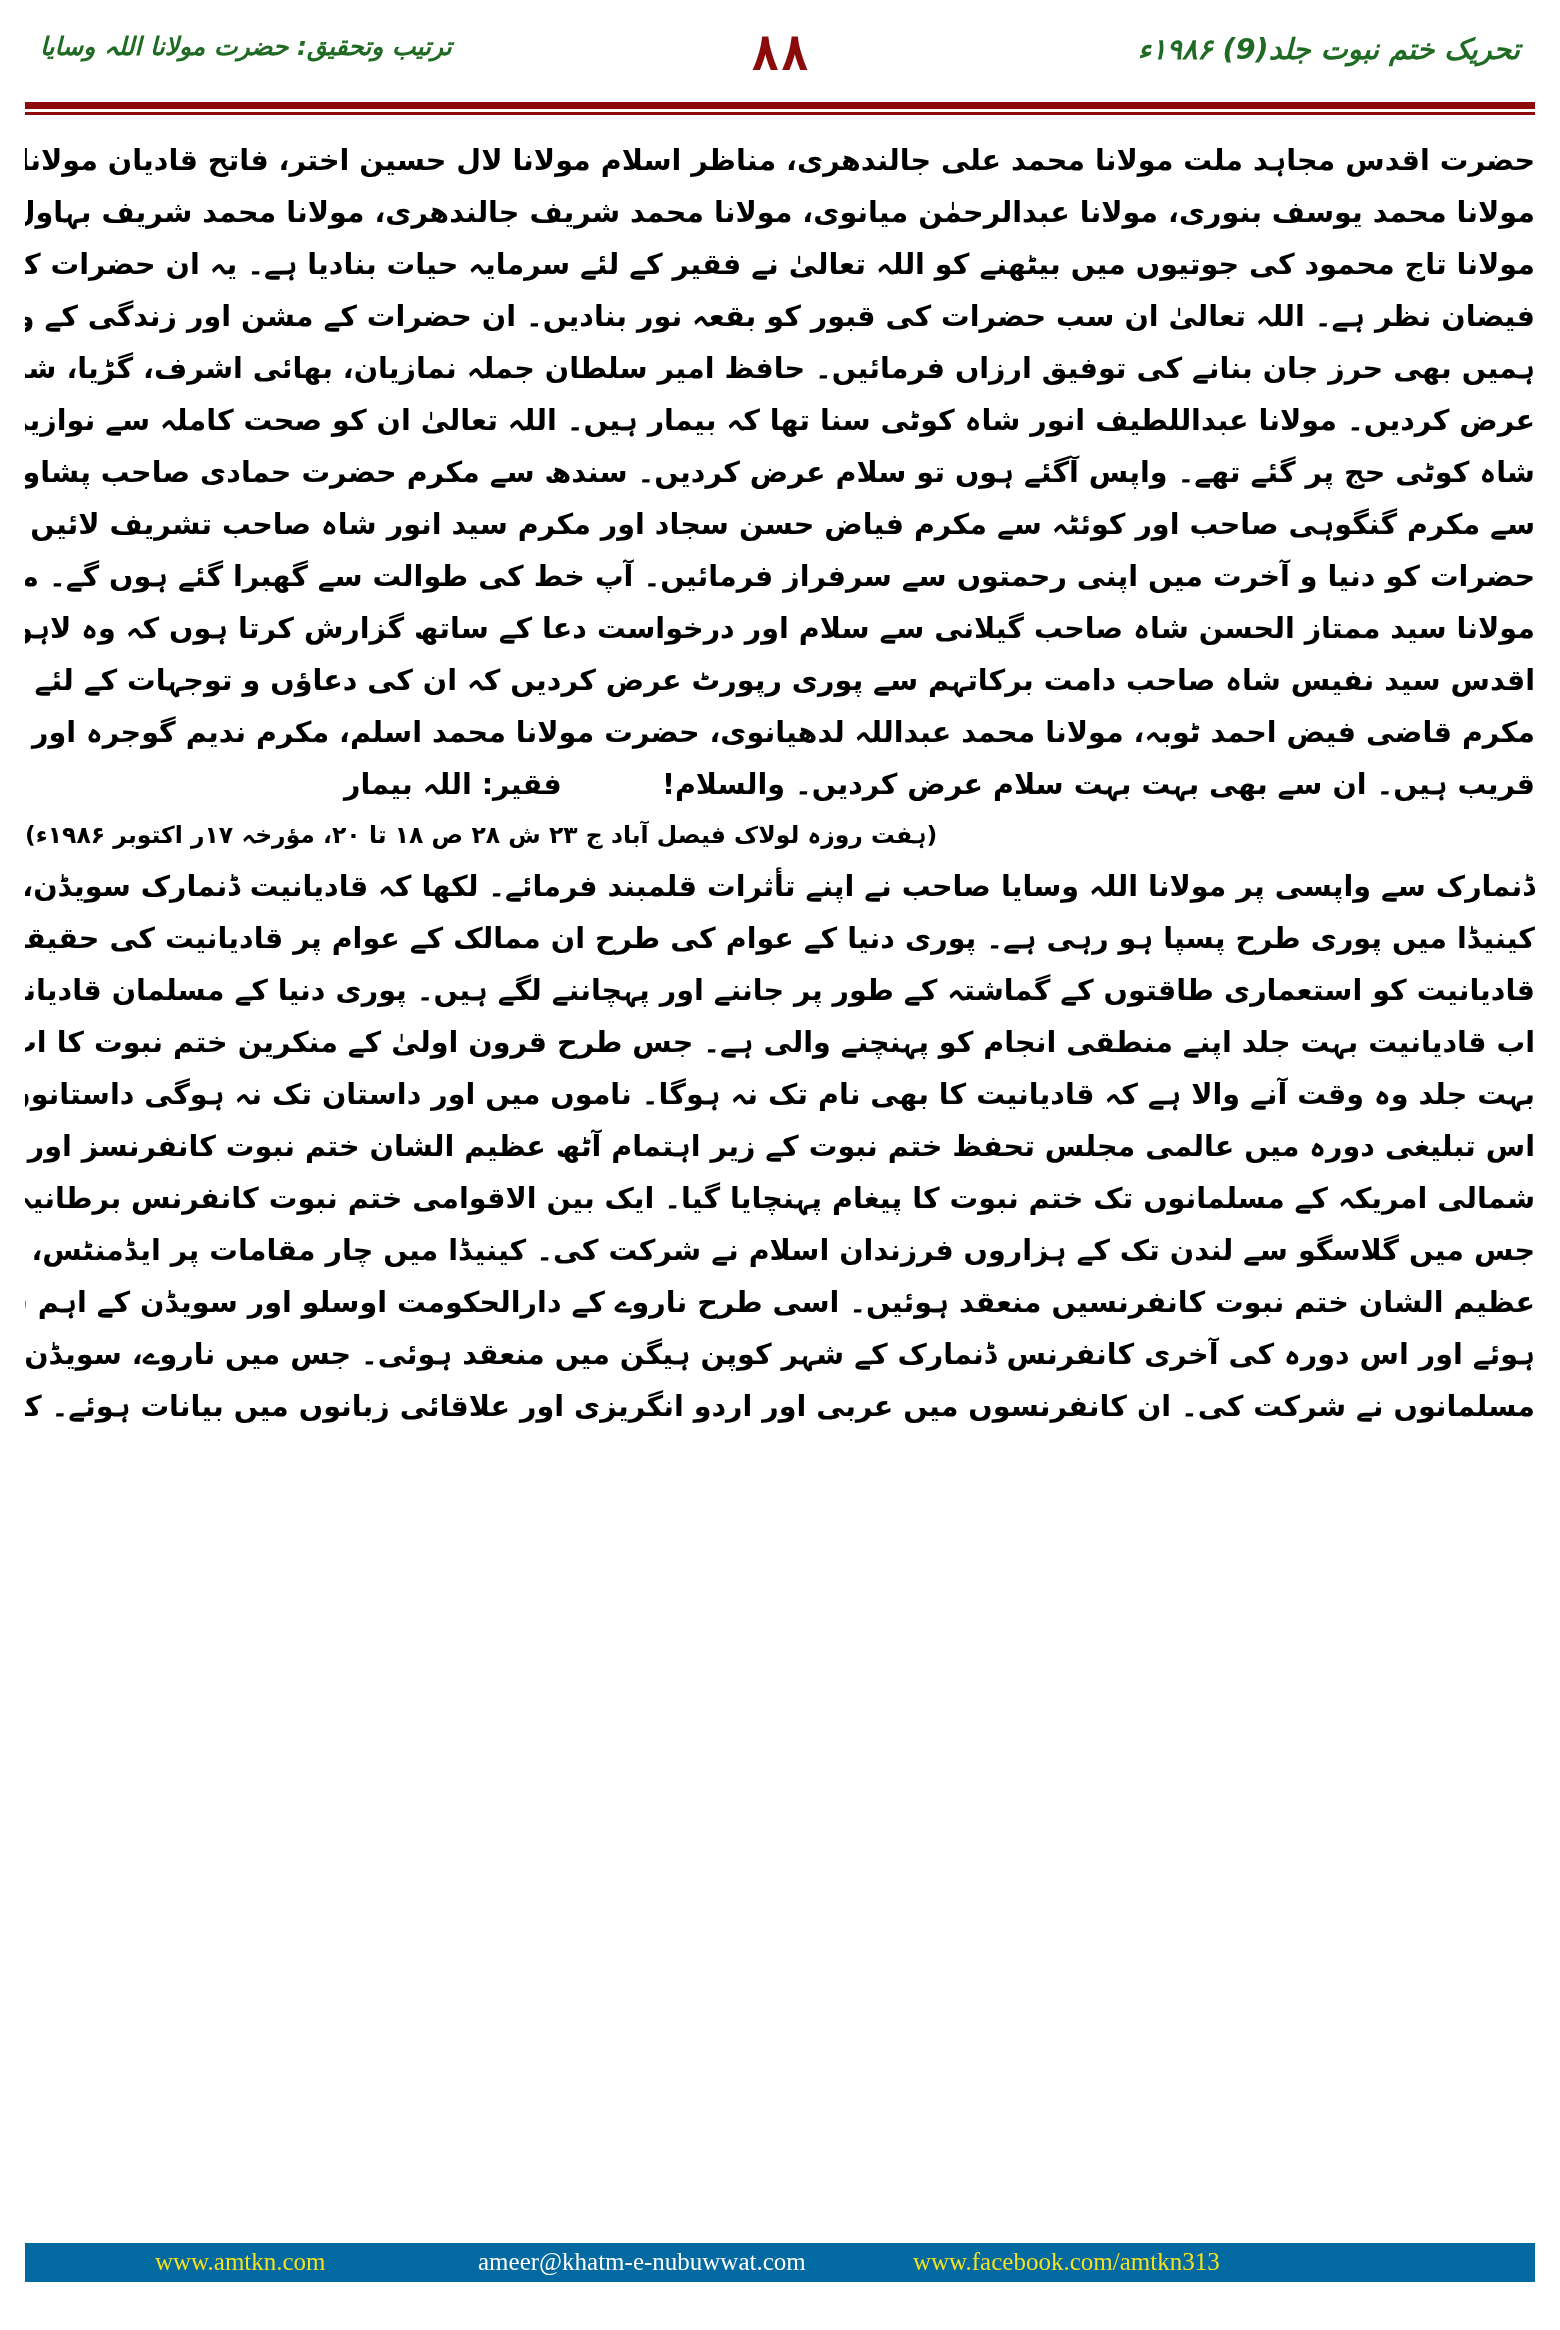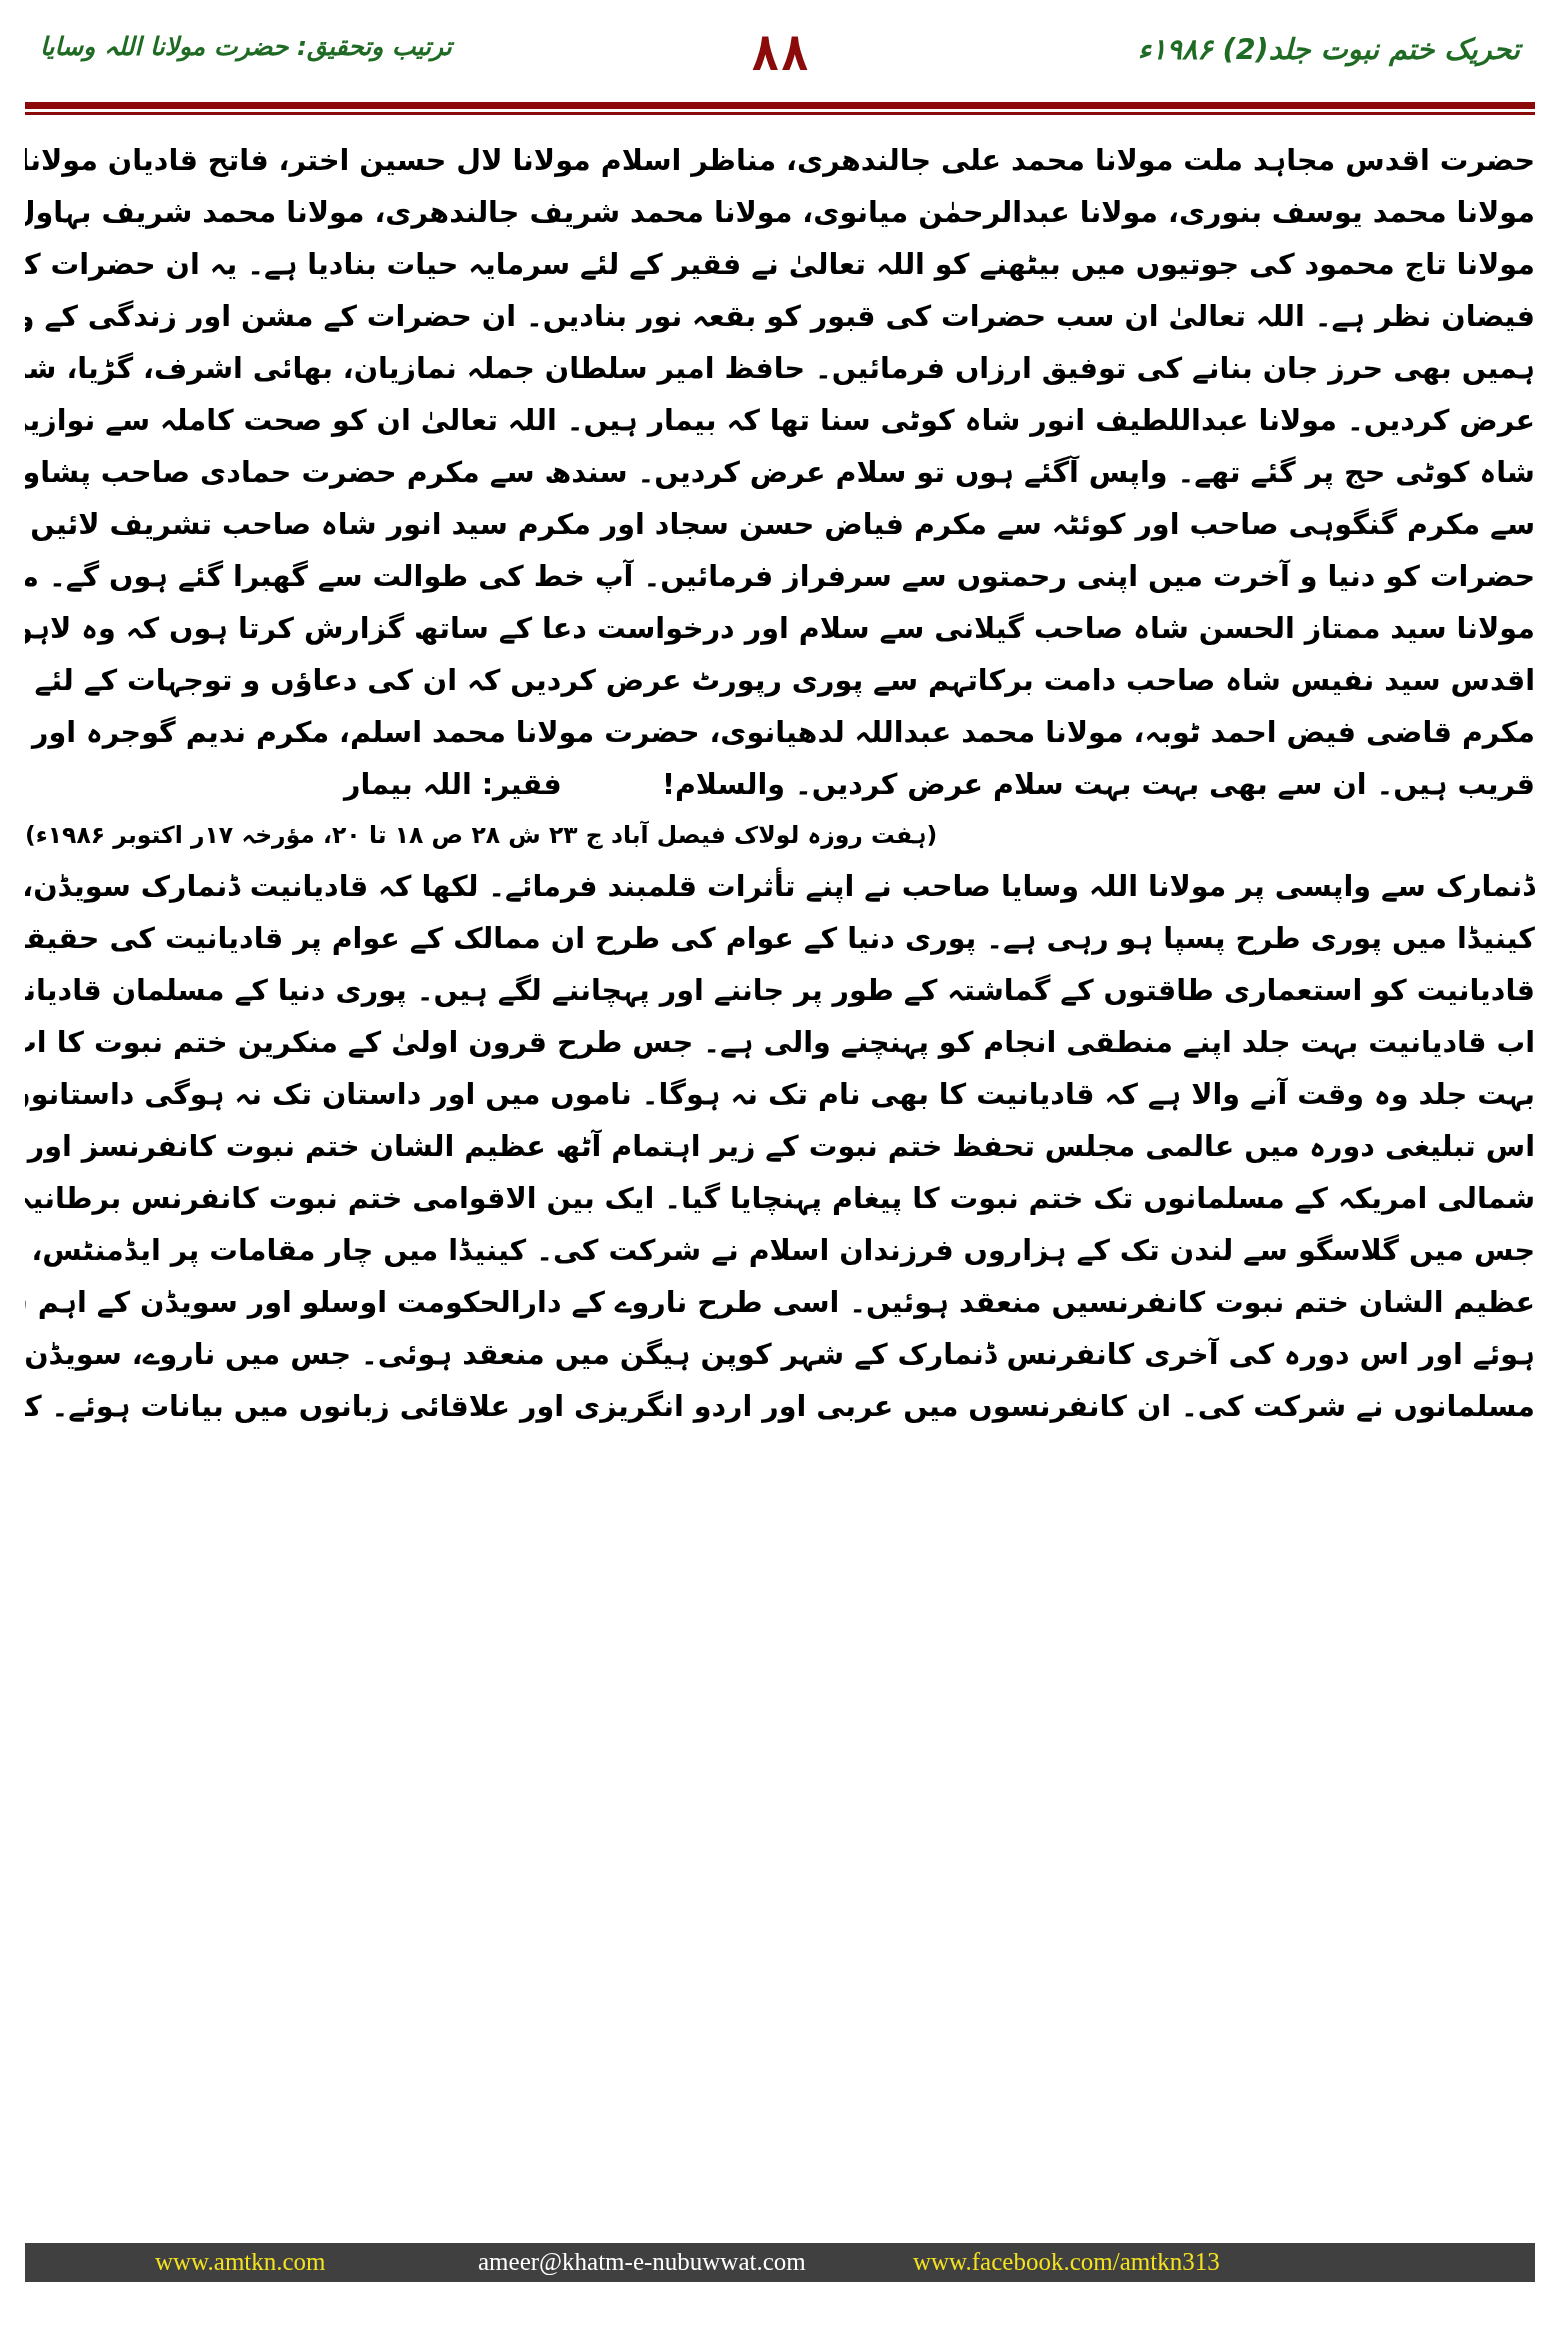--- a/index.html
+++ b/index.html
@@ -27,32 +27,32 @@
   .sig-row .closing { margin-right: 0; }
   .sig-name { margin-left: 319px; }
   .place-date { font-size: 28.6px; font-weight: bold; line-height: 59px; text-align: left; direction: rtl; }
   .reference { font-size: 23.5px; font-weight: bold; line-height: 50px; direction: rtl; text-align: left; }
   .heading { font-size: 39px; font-weight: bold; line-height: 76px; margin-top: 15px; text-align: right; }
   .para2 p { margin: 0; font-size: 28.6px; line-height: 52px; font-weight: bold;
              text-align: justify; text-align-last: justify; white-space: nowrap; overflow: hidden; }
   .para2 p.last { text-align-last: right; }
 
   .footer { position: absolute; left: 25px; right: 25px; top: 2243px; height: 39px;
-            background: #404040; display: flex; align-items: center;
+            background: #0369a1; display: flex; align-items: center;
             font-family: "Liberation Serif", serif; font-size: 25px; }
   .footer span { position: absolute; top: 5px; }
   .f-web { left: 130px; color: #f2e21f; }
   .f-mail { left: 453px; color: #ffffff; }
   .f-fb { left: 888px; color: #f2e21f; }
 </style>
 </head>
 <body>
 
 <div class="header">
-  <div class="hdr-right">تحریک ختم نبوت جلد(2) ۱۹۸۶ء</div>
+  <div class="hdr-right">تحریک ختم نبوت جلد(9) ۱۹۸۶ء</div>
   <div class="hdr-page">۸۸</div>
   <div class="hdr-left">ترتیب وتحقیق: حضرت مولانا اللہ وسایا</div>
 </div>
 <div class="rule-thick"></div>
 <div class="rule-thin"></div>
 
 <div class="content">
   <div class="para">
     <p>حضرت اقدس مجاہد ملت مولانا محمد علی جالندھری، مناظر اسلام مولانا لال حسین اختر، فاتح قادیان مولانا محمد حیات، شیخ الاسلام</p>
     <p>مولانا محمد یوسف بنوری، مولانا عبدالرحمٰن میانوی، مولانا محمد شریف جالندھری، مولانا محمد شریف بہاول پوری اور اپنے مربی ومحسن حضرت</p>

